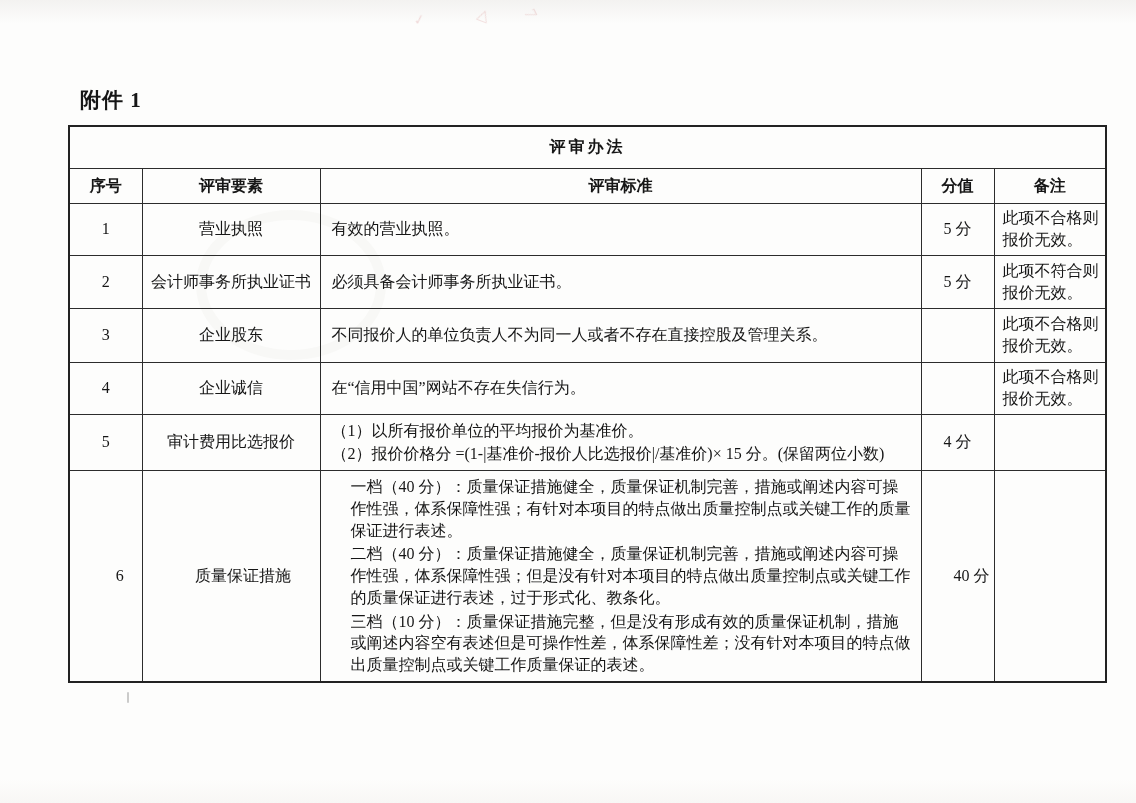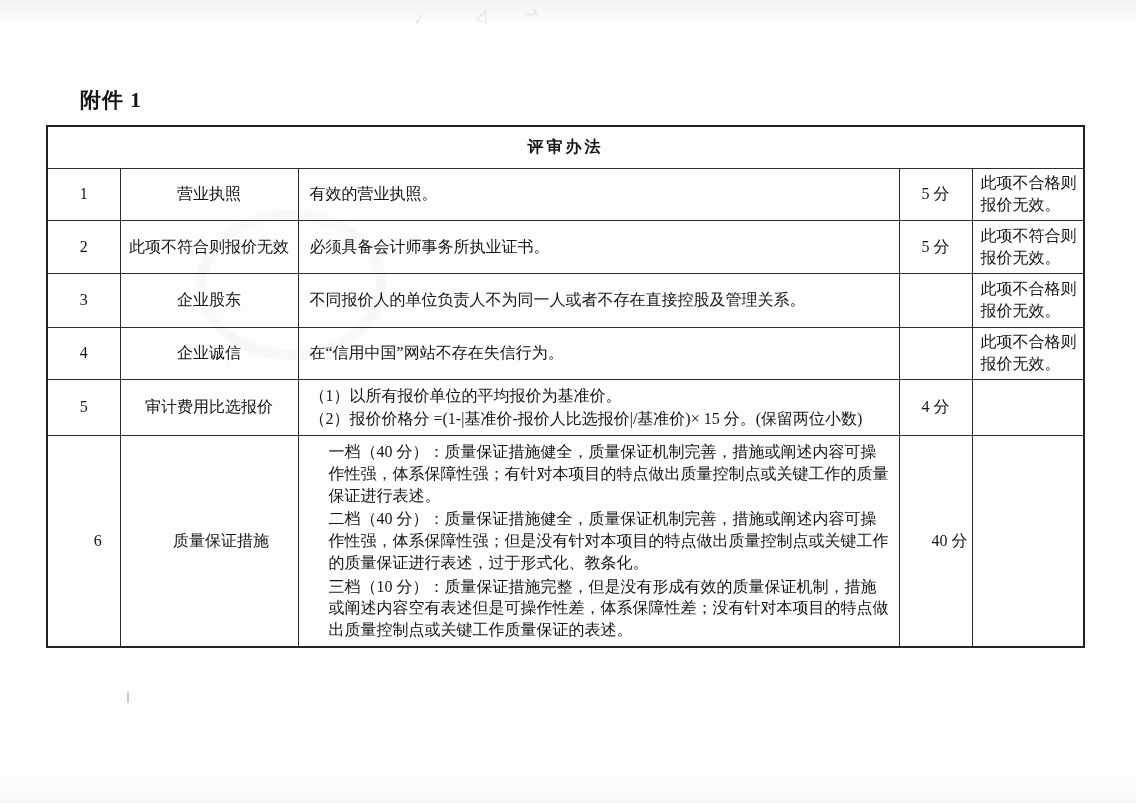--- a/index.html
+++ b/index.html
@@ -58,21 +58,21 @@
     position: absolute;
     left: 68px; top: 86px;
     font-size: 21px;
     font-weight: bold;
     letter-spacing: 1px;
     margin-left: 12px;
   }
 
   table.review {
     position: absolute;
-    left: 46px; top: 125px;
+    left: 68px; top: 125px;
     width: 1037px;
     border-collapse: collapse;
     table-layout: fixed;
     background: transparent;
   }
   table.review col.c-no      { width: 73px; }
   table.review col.c-element { width: 178px; }
   table.review col.c-criteria{ width: 601px; }
   table.review col.c-score   { width: 73px; }
   table.review col.c-remark  { width: 112px; }
@@ -134,34 +134,41 @@
       <col class="c-criteria">
       <col class="c-score">
       <col class="c-remark">
   </colgroup>
 
   <tbody>
       <tr class="title-row">
     <td colspan="5">评审办法</td>
   </tr>
 
+  <tr class="header-row">
+    <th>序号</th>
+    <th>评审要素</th>
+    <th>评审标准</th>
+    <th>分值</th>
+    <th>备注</th>
+  </tr>
 
   <tr class="r1">
     <td class="cell-no">1</td>
     <td class="cell-element">营业执照</td>
     <td class="cell-criteria">
       <p>有效的营业执照。</p>
     </td>
     <td class="cell-score">5 分</td>
     <td class="cell-remark">此项不合格则报价无效。</td>
   </tr>
 
   <tr class="r2">
     <td class="cell-no">2</td>
-    <td class="cell-element">此项不符合则报价无效</td>
+    <td class="cell-element">会计师事务所执业证书</td>
     <td class="cell-criteria">
       <p>必须具备会计师事务所执业证书。</p>
     </td>
     <td class="cell-score">5 分</td>
     <td class="cell-remark">此项不符合则报价无效。</td>
   </tr>
 
   <tr class="r3">
     <td class="cell-no">3</td>
     <td class="cell-element">企业股东</td>

